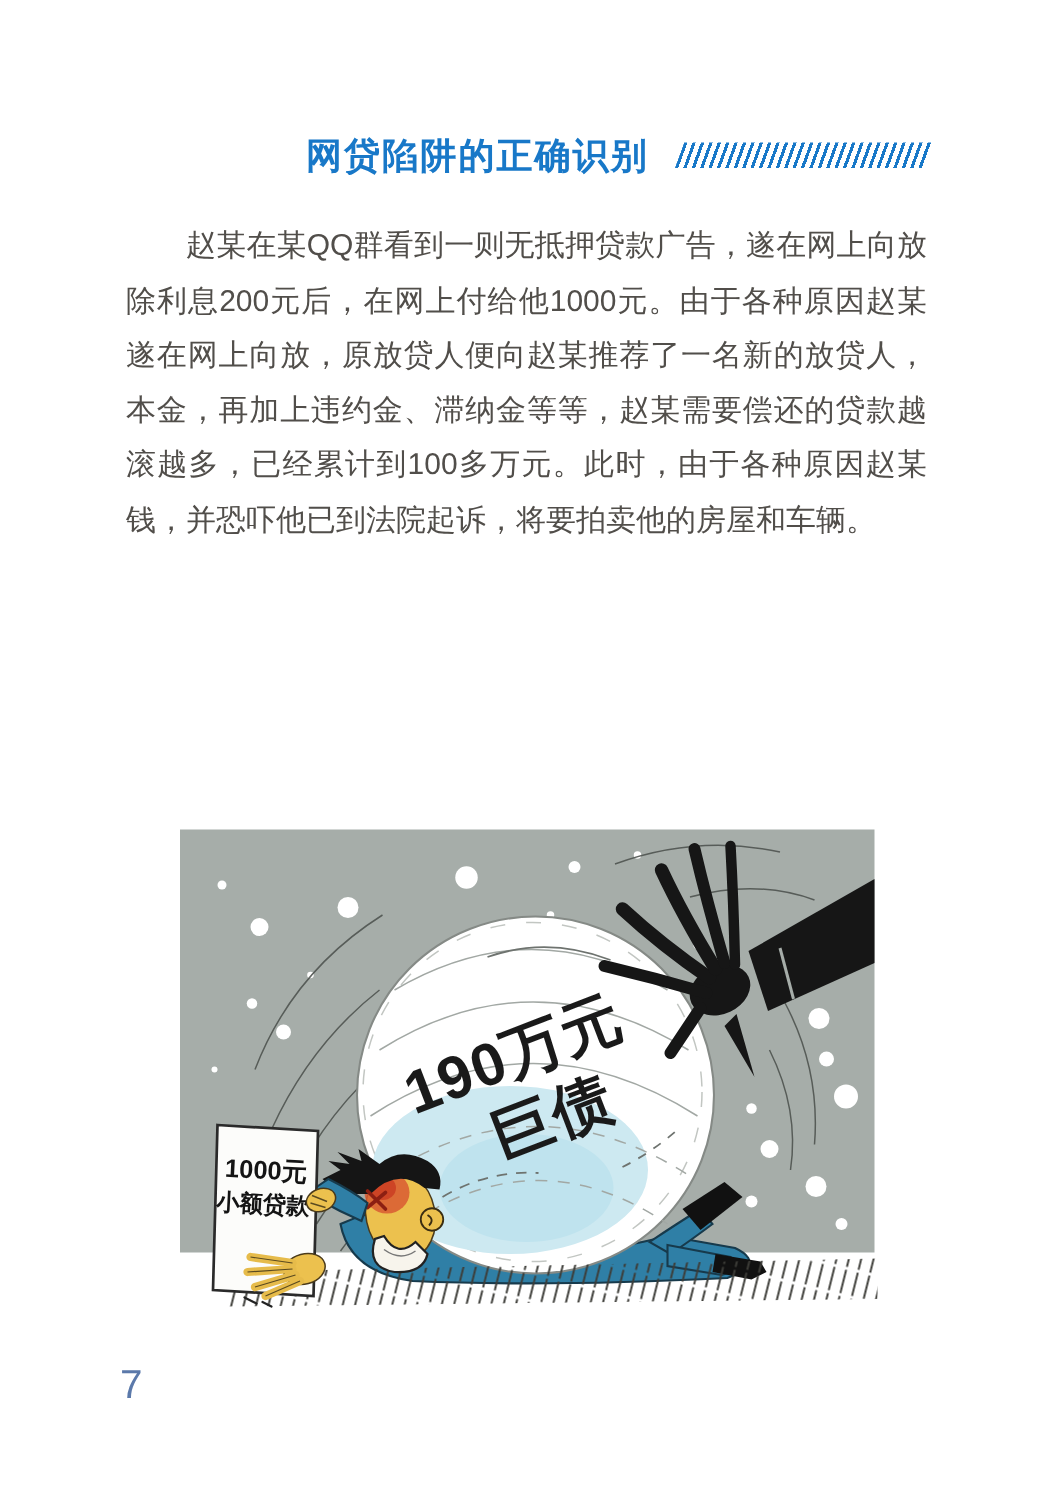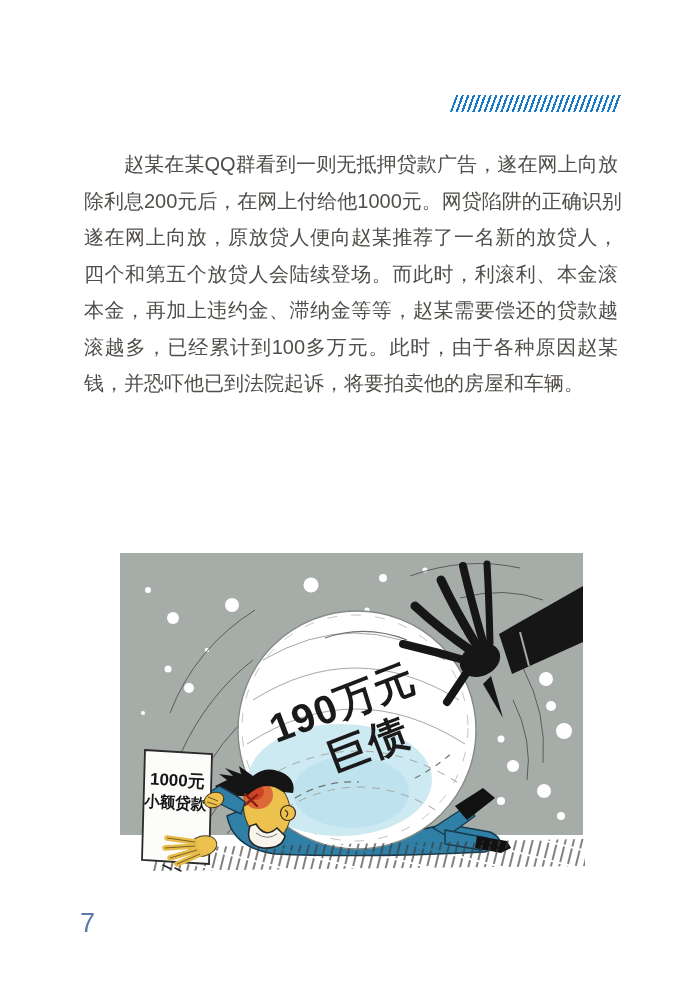--- a/index.html
+++ b/index.html
@@ -45,28 +45,28 @@
   .paper-text{font-family:"Liberation Sans", sans-serif;font-weight:bold;fill:#141414;}
   .page-num{
     position:absolute;left:80px;top:908px;
     font-size:27px;color:var(--page-number);
   }
 </style>
 </head>
 <body>
 
 <div class="title-row">
+  <span class="title-text">网贷陷阱的正确识别</span>
   <span class="hatch"></span>
 </div>
 
 <div class="para">
   <div class="line first">赵某在某QQ群看到一则无抵押贷款广告，遂在网上向放</div>
-  <div class="line">除利息200元后，在网上付给他1000元。网贷陷阱的正确识别</div>
+  <div class="line">除利息200元后，在网上付给他1000元。由于各种原因赵某</div>
   <div class="line">遂在网上向放，原放贷人便向赵某推荐了一名新的放贷人，</div>
-  <div class="line">四个和第五个放贷人会陆续登场。而此时，利滚利、本金滚</div>
   <div class="line">本金，再加上违约金、滞纳金等等，赵某需要偿还的贷款越</div>
   <div class="line">滚越多，已经累计到100多万元。此时，由于各种原因赵某</div>
   <div class="line last">钱，并恐吓他已到法院起诉，将要拍卖他的房屋和车辆。</div>
 </div>
 
 <div class="illus">
 <svg viewBox="0 0 475 332" xmlns="http://www.w3.org/2000/svg">
   <defs>
     <pattern id="gh" width="8" height="18" patternUnits="userSpaceOnUse" patternTransform="rotate(14)">
       <line x1="4" y1="1" x2="4" y2="17" stroke="#3c3c38" stroke-width="1.3"></line>

